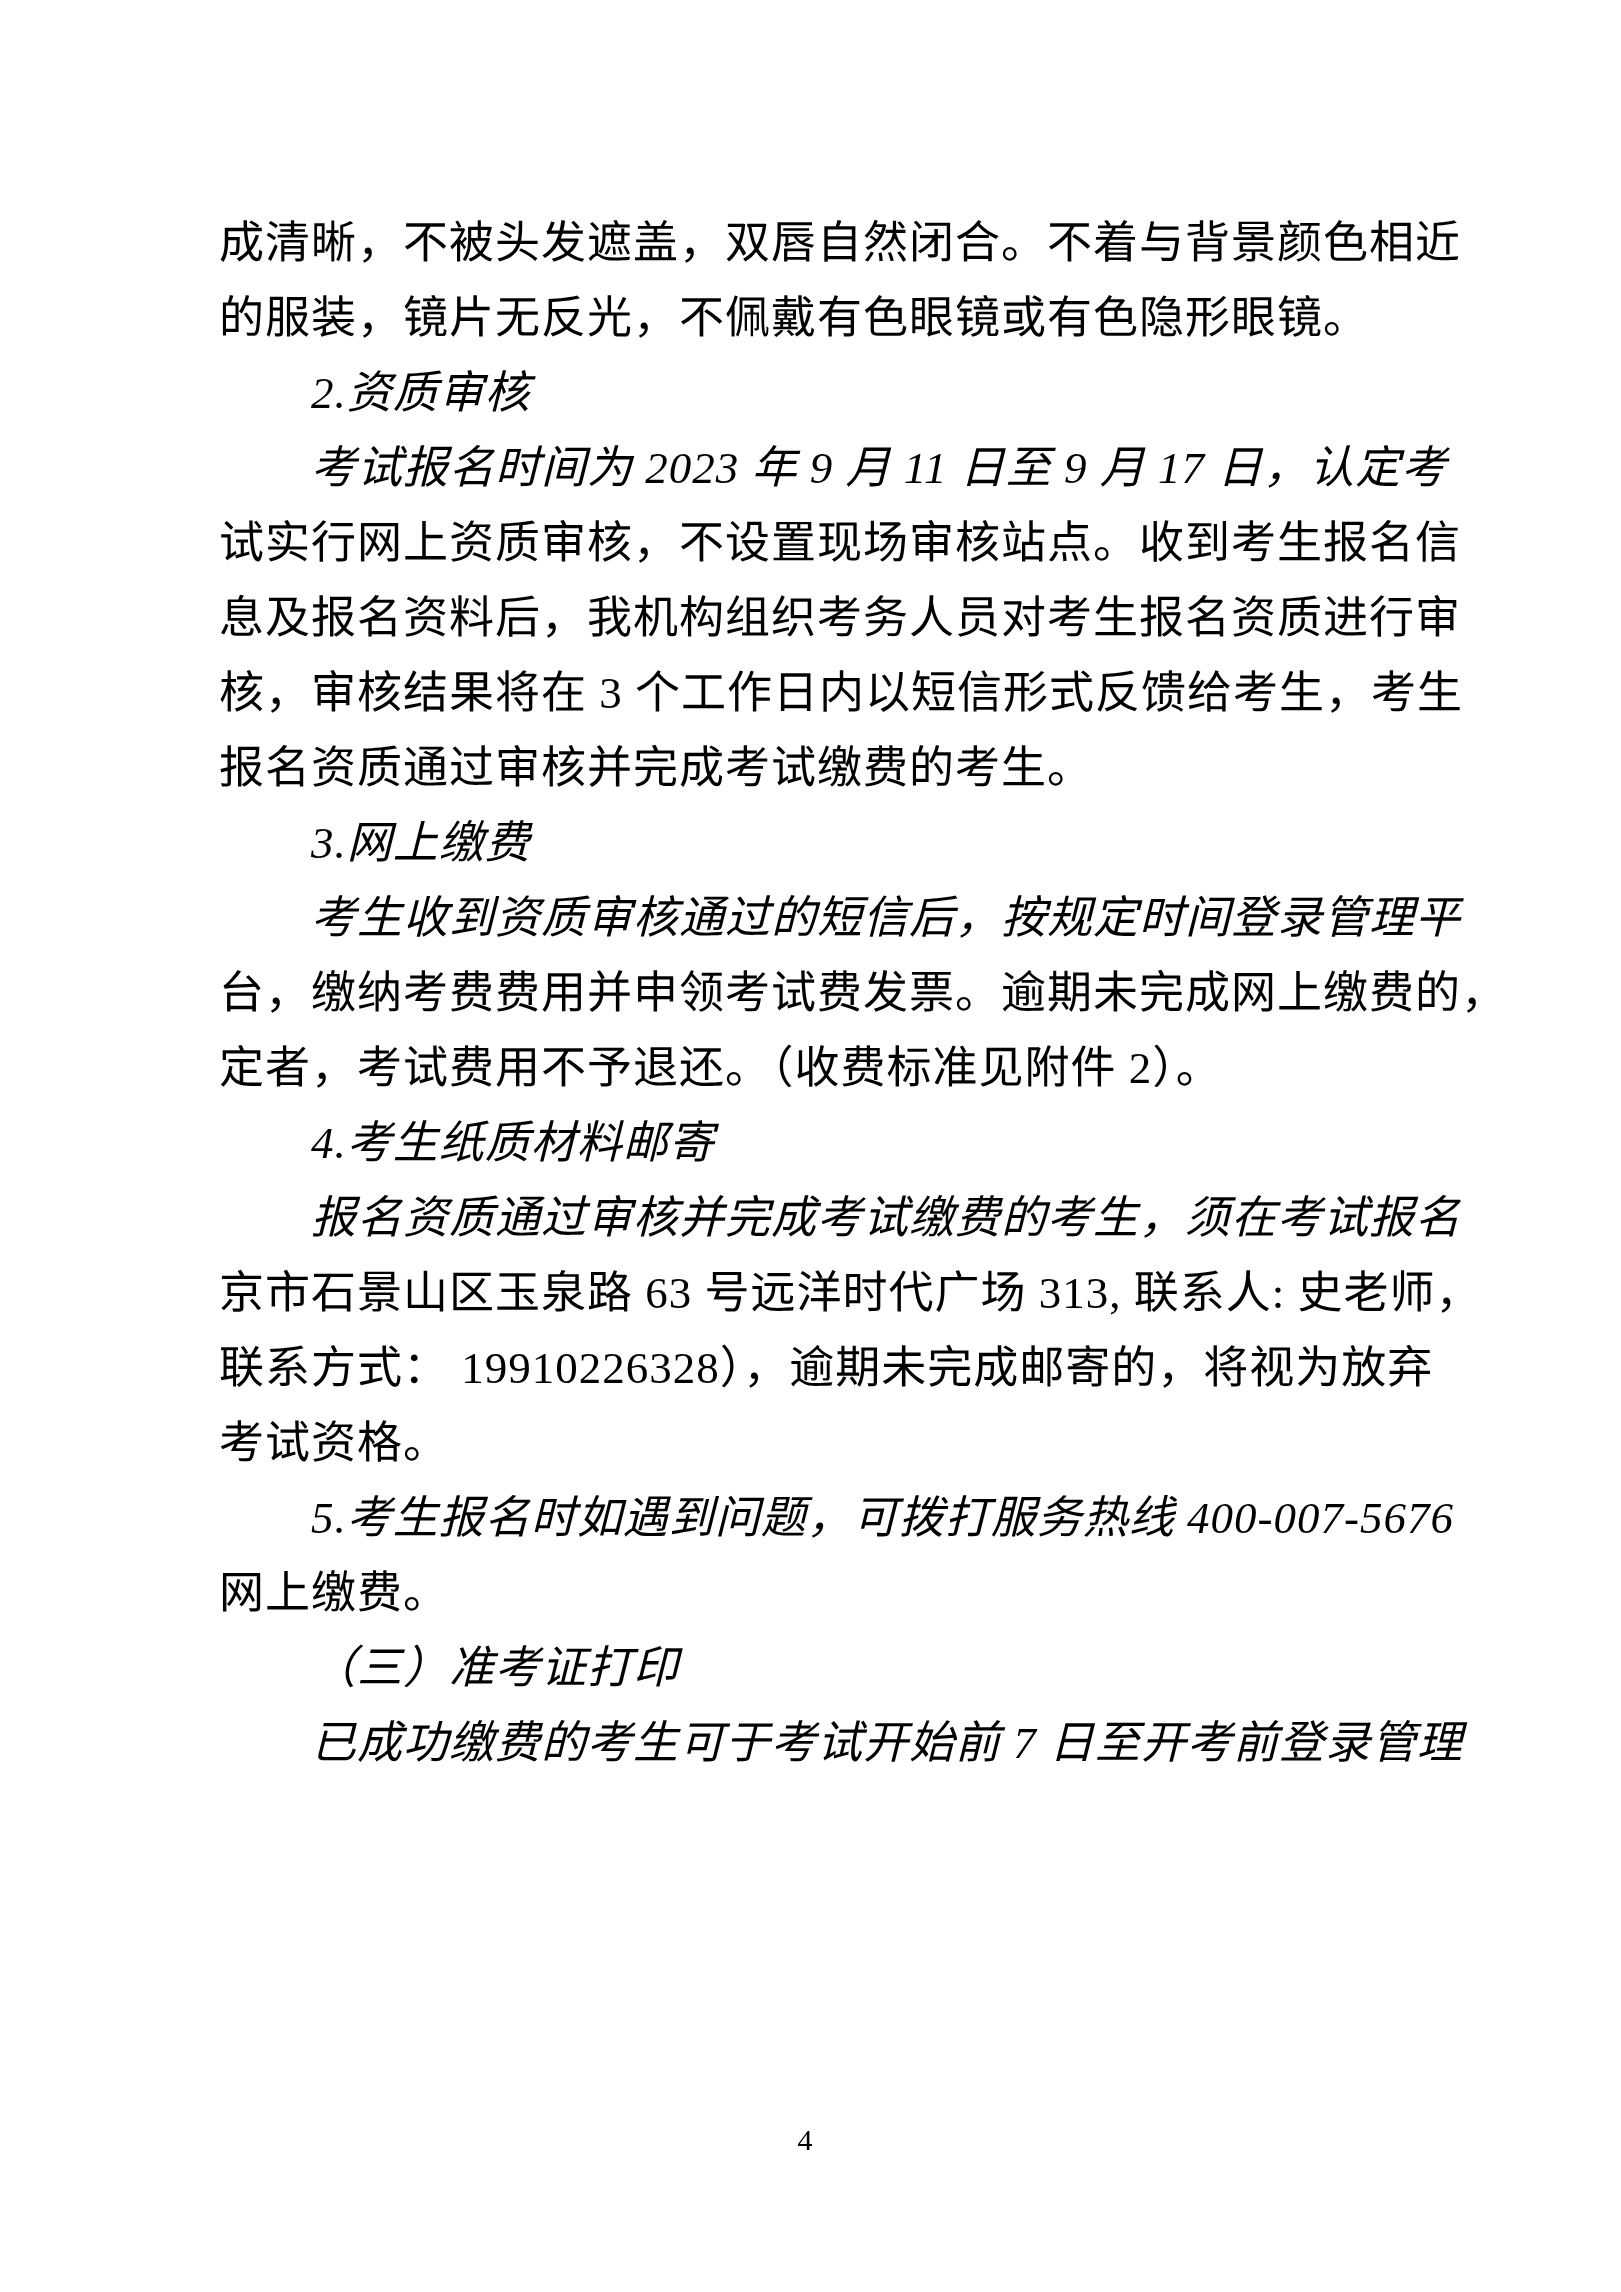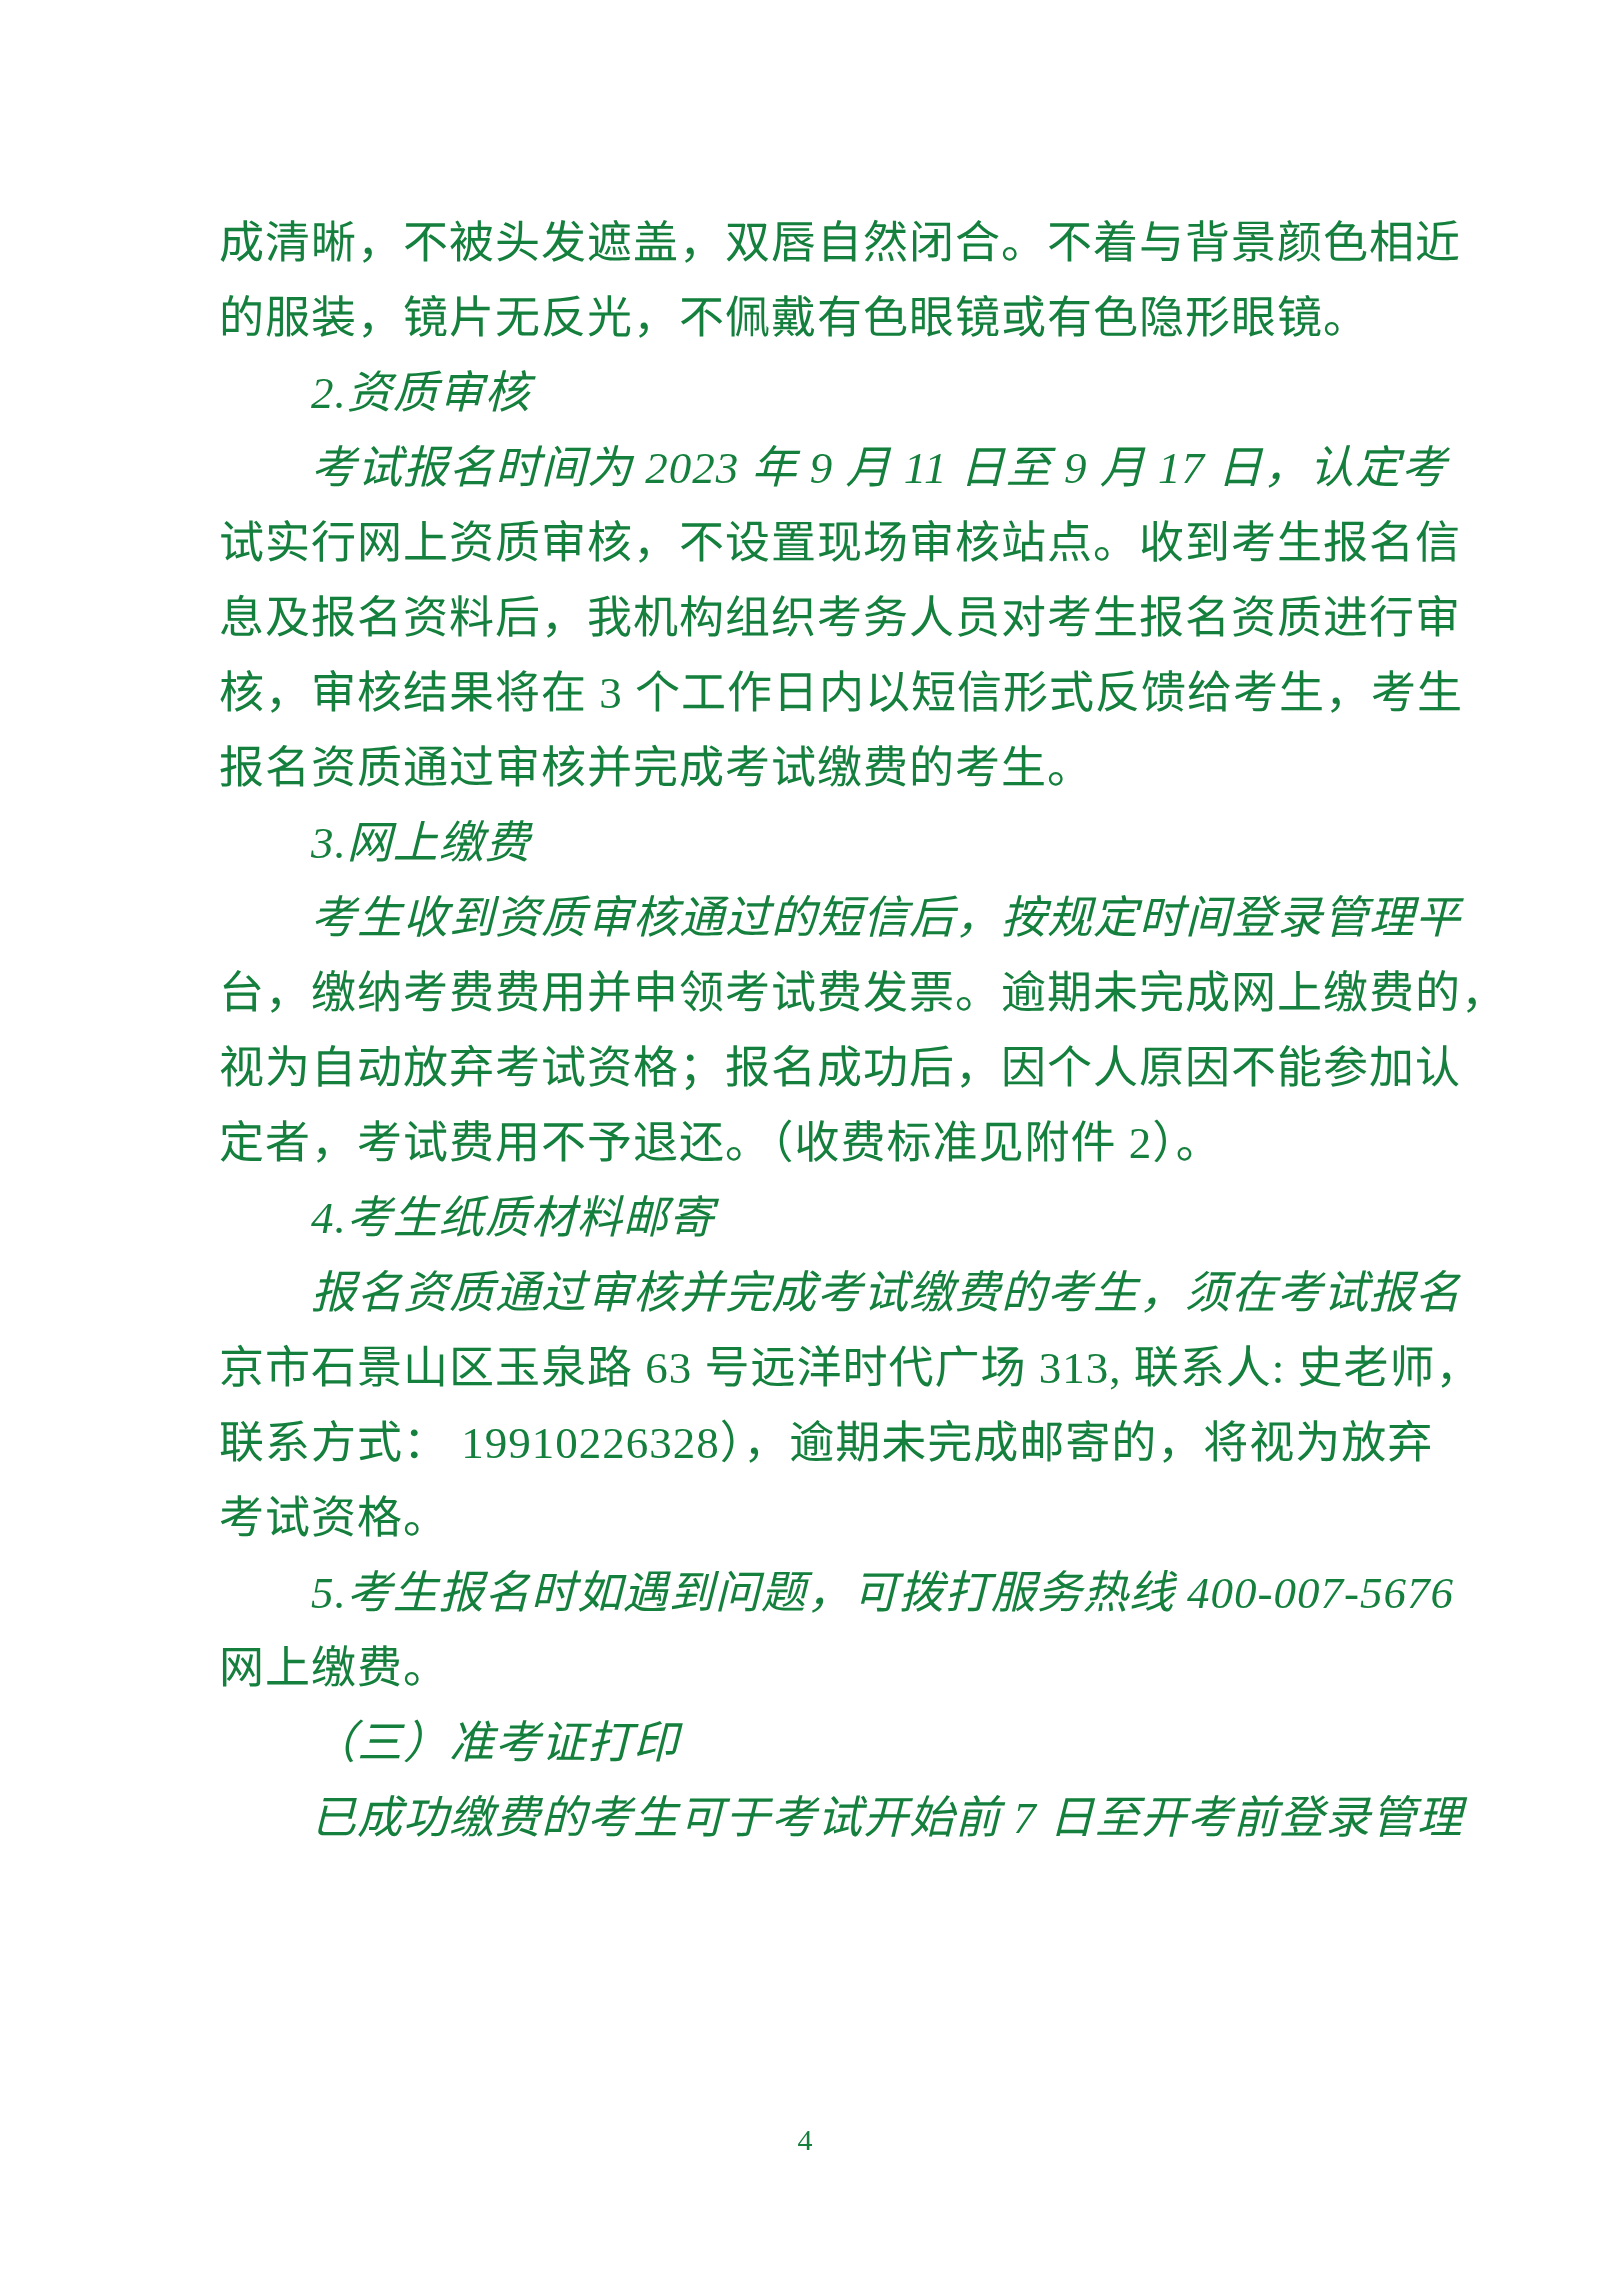--- a/index.html
+++ b/index.html
@@ -6,21 +6,21 @@
   html, body {
     margin: 0;
     padding: 0;
     background: #ffffff;
   }
   .page {
     position: relative;
     width: 1621px;
     height: 2293px;
     background: #ffffff;
-    color: #15803d;
+    color: #000000;
     font-family: "Liberation Serif", "DejaVu Serif", serif;
     overflow: hidden;
   }
   .content {
     position: absolute;
     left: 219px;
     top: 206px;
     width: 1172px;
     font-size: 45px;
     line-height: 75px;
@@ -55,21 +55,20 @@
     <div class="line">的服装，镜片无反光，不佩戴有色眼镜或有色隐形眼镜。</div>
     <div class="line indent">2.资质审核</div>
     <div class="line indent">考试报名时间为 2023 年 9 月 11 日至 9 月 17 日，认定考</div>
     <div class="line">试实行网上资质审核，不设置现场审核站点。收到考生报名信</div>
     <div class="line">息及报名资料后，我机构组织考务人员对考生报名资质进行审</div>
     <div class="line">核，审核结果将在 3 个工作日内以短信形式反馈给考生，考生</div>
     <div class="line">报名资质通过审核并完成考试缴费的考生。</div>
     <div class="line indent">3.网上缴费</div>
     <div class="line indent">考生收到资质审核通过的短信后，按规定时间登录管理平</div>
     <div class="line">台，缴纳考费费用并申领考试费发票。逾期未完成网上缴费的，</div>
-    <div class="line">视为自动放弃考试资格；报名成功后，因个人原因不能参加认</div>
     <div class="line">定者，考试费用不予退还。（收费标准见附件 2）。</div>
     <div class="line indent">4.考生纸质材料邮寄</div>
     <div class="line indent">报名资质通过审核并完成考试缴费的考生，须在考试报名</div>
     <div class="line">京市石景山区玉泉路 63 号远洋时代广场 313, 联系人: 史老师，</div>
     <div class="line">联系方式： 19910226328），逾期未完成邮寄的，将视为放弃</div>
     <div class="line">考试资格。</div>
     <div class="line indent">5.考生报名时如遇到问题，可拨打服务热线 400-007-5676</div>
     <div class="line">网上缴费。</div>
     <div class="line indent">（三）准考证打印</div>
     <div class="line indent">已成功缴费的考生可于考试开始前 7 日至开考前登录管理</div>

